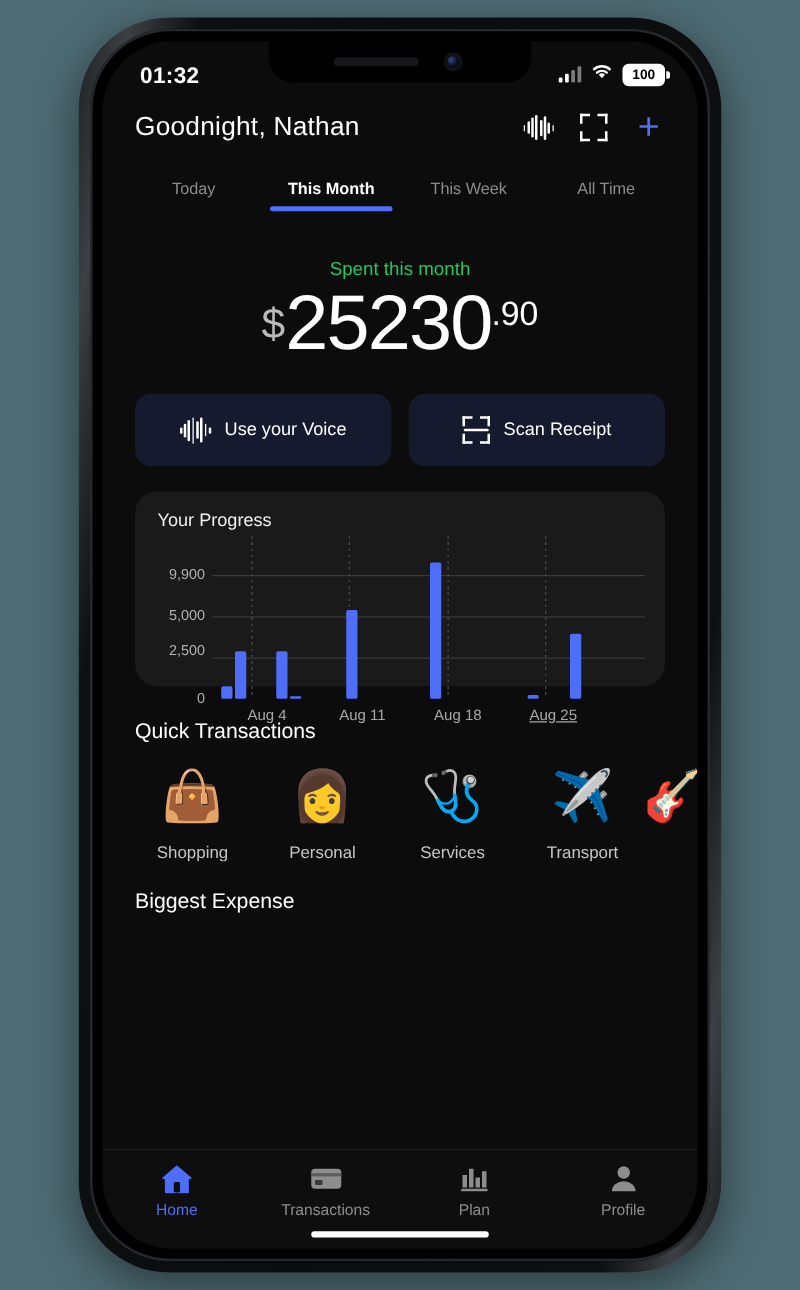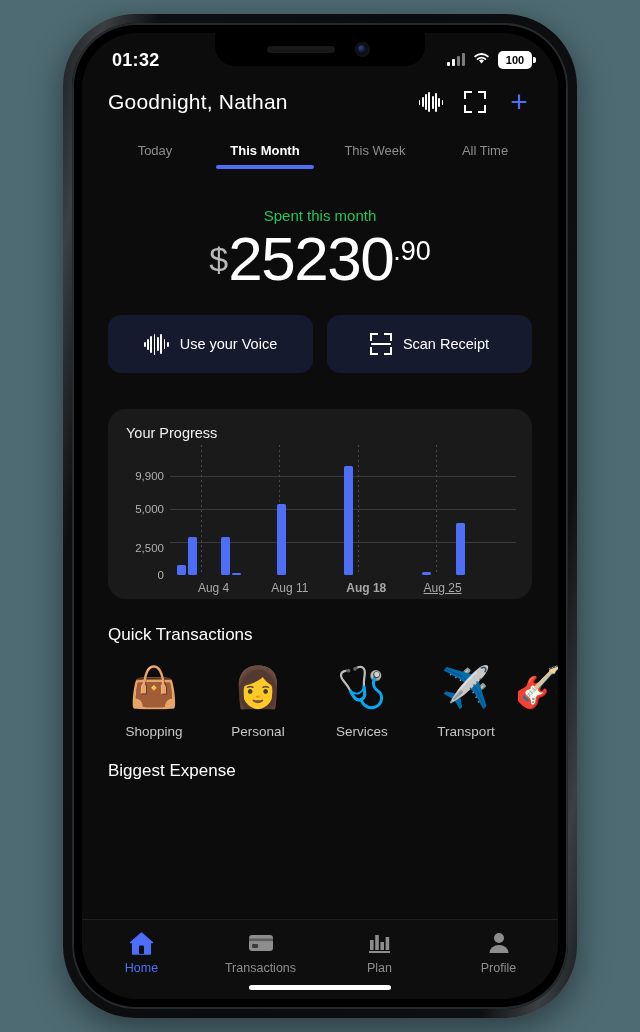--- a/index.html
+++ b/index.html
@@ -118,22 +118,22 @@
   #int { font-size:62px; font-weight:300; letter-spacing:-1.5px; line-height:1.05; }
   #dec { font-size:27px; font-weight:300; margin-top:10px; }
 
   
   #actions { display:flex; gap:14px; padding:0 26px; margin-top:24px; }
   .act { flex:1; height:58px; border-radius:13px; background:#161a2e;
     display:flex; align-items:center; justify-content:center; gap:11px;
     font-size:14.5px; color:#fff; }
 
   
-  #card { margin:36px 26px 0 26px; background:#1a1a1a; border-radius:18px;
-    padding:16px 14px 10px 14px; height:190px; }
+  #card { margin:20px 26px 0 26px; background:#1a1a1a; border-radius:18px;
+    padding:16px 14px 10px 14px; height:156px; }
   #card-title { font-size:14.5px; color:#efefef; margin-left:4px; }
   #plot { position:relative; margin-top:18px; height:146px; }
   #ylabels { position:absolute; left:0; top:0; width:46px; height:116px; }
   .ylab { position:absolute; right:4px; transform:translateY(-50%);
     font-size:11.5px; color:#b0b0b0; white-space:nowrap; }
   #grid { position:absolute; left:48px; right:2px; top:0; height:116px; }
   .gline { position:absolute; left:0; right:0; height:1px; background:#3a3a3a; }
   .vline { position:absolute; top:-14px; bottom:0; width:1px;
     background:repeating-linear-gradient(to bottom,#4a4a4a 0 2px,transparent 2px 5px); }
   .bar { position:absolute; bottom:0; width:9px; border-radius:1.5px;
@@ -275,21 +275,21 @@
               </span>
               <span>Scan Receipt</span>
             </div>
           </div>
 
           <div id="card">
             <div id="card-title">Your Progress</div>
             <div id="plot">
               <div id="ylabels">
                   <div class="ylab" style="top: 116px;">0</div>
-                  <div class="ylab" style="top: 89px;">2,500</div>
+                  <div class="ylab" style="top: 78px;">2,500</div>
                   <div class="ylab" style="top: 50.0909px;">5,000</div>
                   <div class="ylab" style="top: 17.1364px;">9,900</div>
                 </div>
               <div id="grid">
                   <div class="gline" style="top: 83.0455px;"></div>
                   <div class="gline" style="top: 50.0909px;"></div>
                   <div class="gline" style="top: 17.1364px;"></div>
                   <div class="vline" style="left: 9.03226%;"></div>
                   <div class="vline" style="left: 31.6129%;"></div>
                   <div class="vline" style="left: 54.1935%;"></div>
@@ -299,21 +299,21 @@
                   <div class="bar" style="left: calc(16.129% - 4.5px); height: 38.2273px; background: rgb(79, 110, 247);"></div>
                   <div class="bar" style="left: calc(19.3548% - 4.5px); height: 2px; background: rgb(79, 110, 247);"></div>
                   <div class="bar" style="left: calc(32.2581% - 4.5px); height: 71.1818px; background: rgb(79, 110, 247);"></div>
                   <div class="bar" style="left: calc(51.6129% - 4.5px); height: 109.409px; background: rgb(79, 110, 247);"></div>
                   <div class="bar" style="left: calc(74.1935% - 4.5px); height: 2.63636px; background: rgb(79, 110, 247);"></div>
                   <div class="bar" style="left: calc(83.871% - 4.5px); height: 52.0682px; background: rgb(79, 110, 247);"></div>
                 </div>
               <div id="xlabels">
                   <div class="xlab" style="left: 12.9032%;">Aug 4</div>
                   <div class="xlab" style="left: 35.4839%;">Aug 11</div>
-                  <div class="xlab" style="left: 58.0645%; font-weight: bold;">Aug 18</div>
+                  <div class="xlab" style="left: 58.0645%;">Aug 18</div>
                   <div class="xlab" style="left: 80.6452%; text-decoration: underline;">Aug 25</div>
                 </div>
             </div>
           </div>
 
           <div id="qt-title">Quick Transactions</div>
           <div id="qt-row">
             <div class="qt">
               <div class="qt-emoji">👜</div>
               <div class="qt-label">Shopping</div>

